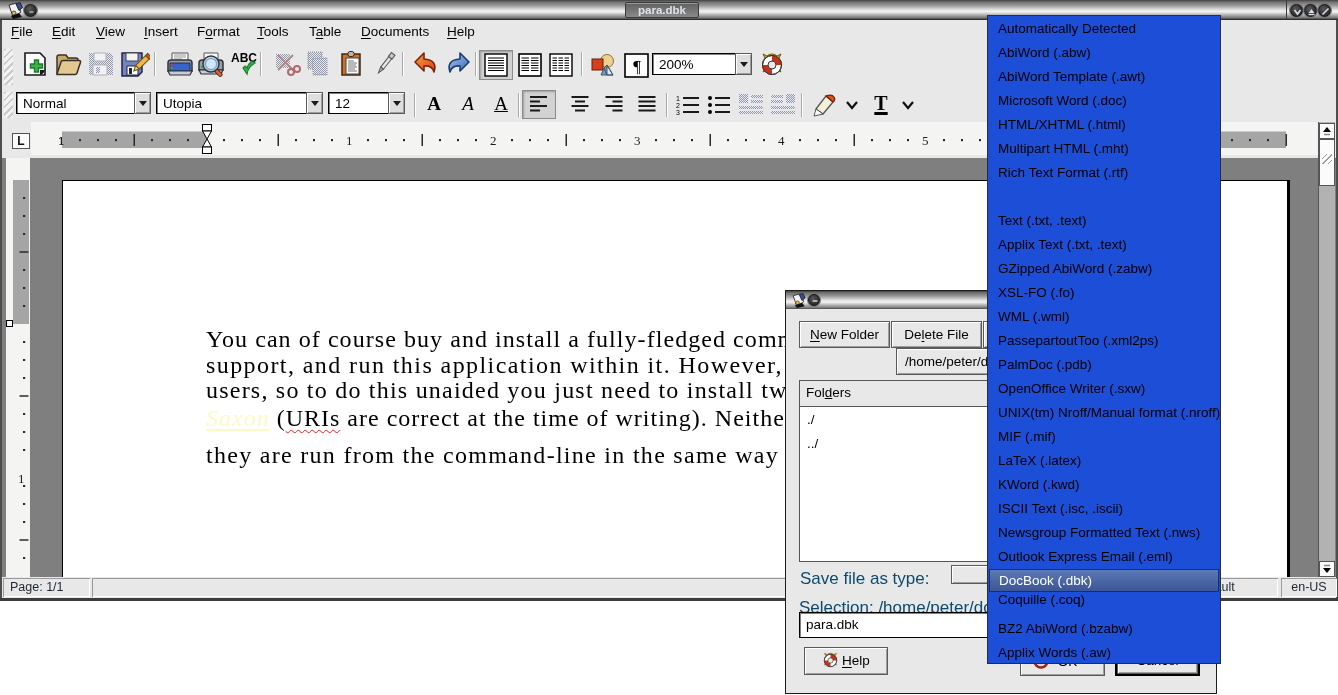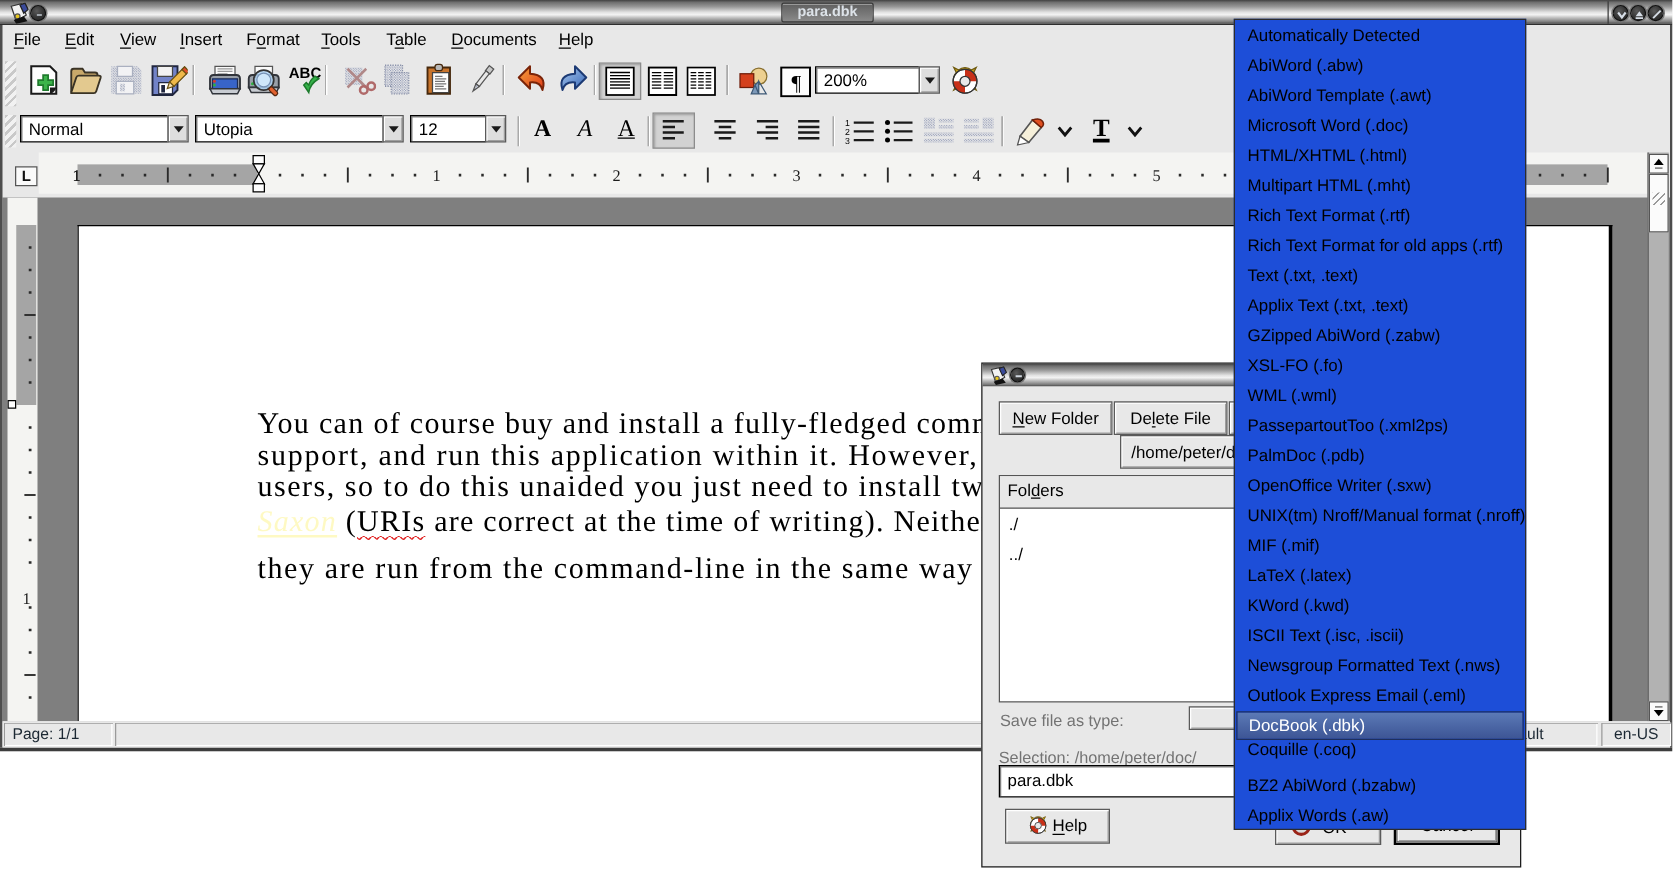--- a/index.html
+++ b/index.html
@@ -65,21 +65,21 @@
 #statusbar { left:2px; top:577px; width:1334px; height:21px; background:#e8e8e8; }
 .spanel { position:absolute; top:1px; height:19px; background:#e8e8e8;
   box-shadow:inset 1px 1px 0 #9a9a9a, inset -1px -1px 0 #fff; font-size:12.5px; color:#1c2833; }
 
 #dialog { left:785px; top:290px; width:432px; height:404px; background:#e8e8e8; border:1.5px solid #1c1c1c; }
 #dlgtitle { position:absolute; left:0; top:0; width:429px; height:18px;
   background:linear-gradient(180deg,#414141 0%,#6f6f6f 10%,#979797 28%,#e3e3e3 52%,#f3f3f3 62%,#c2c2c2 74%,#7d7d7d 92%,#4a4a4a 100%); }
 .gbtn { position:absolute; background:#e8e8e8; border:1px solid #5a5a5a;
   box-shadow:inset 1px 1px 0 #fff, inset -1px -1px 0 #9e9e9e; font-size:13.5px; color:#000; text-align:center; }
 .gbtn u, .glabel u { text-decoration:underline; text-underline-offset:2px; }
-.glabel { position:absolute; font-size:13px; color:#737373; }
+.glabel { position:absolute; font-size:17px; color:#0c4a6e; }
 .entry { position:absolute; background:#fff; border:1px solid #000; box-shadow:inset 1px 1px 0 #808080; }
 
 #popup { left:956px; top:15px; width:234px; height:649px; background:#1d4ed8; border:1px solid #2c2c2c;margin-left:31px; }
 .pi { position:absolute; left:10px; height:24px; line-height:24px; font-size:13.5px; color:#000; white-space:nowrap; }
 #hilite { position:absolute; left:1px; top:553px; width:230px; height:23px;
   background:linear-gradient(180deg,#5c7ab6 0%,#4a65a4 55%,#3d5595 100%); border:1px solid #1e2f5e; }
 #hilite span { position:absolute; left:9px; top:3px; font-size:13.5px; color:#fff; }
 </style></head>
 <body>
 <div id="main" class="abs">
@@ -568,21 +568,20 @@
   </div>
 </div>
 <div id="popup" class="abs">
     <div class="pi" style="top: 1px;">Automatically Detected</div>
     <div class="pi" style="top: 25px;">AbiWord (.abw)</div>
     <div class="pi" style="top: 49px;">AbiWord Template (.awt)</div>
     <div class="pi" style="top: 73px;">Microsoft Word (.doc)</div>
     <div class="pi" style="top: 97px;">HTML/XHTML (.html)</div>
     <div class="pi" style="top: 121px;">Multipart HTML (.mht)</div>
     <div class="pi" style="top: 145px;">Rich Text Format (.rtf)</div>
-    <div class="pi" style="top: 169px;">Rich Text Format for old apps (.rtf)</div>
     <div class="pi" style="top: 193px;">Text (.txt, .text)</div>
     <div class="pi" style="top: 217px;">Applix Text (.txt, .text)</div>
     <div class="pi" style="top: 241px;">GZipped AbiWord (.zabw)</div>
     <div class="pi" style="top: 265px;">XSL-FO (.fo)</div>
     <div class="pi" style="top: 289px;">WML (.wml)</div>
     <div class="pi" style="top: 313px;">PassepartoutToo (.xml2ps)</div>
     <div class="pi" style="top: 337px;">PalmDoc (.pdb)</div>
     <div class="pi" style="top: 361px;">OpenOffice Writer (.sxw)</div>
     <div class="pi" style="top: 385px;">UNIX(tm) Nroff/Manual format (.nroff)</div>
     <div class="pi" style="top: 409px;">MIF (.mif)</div>

